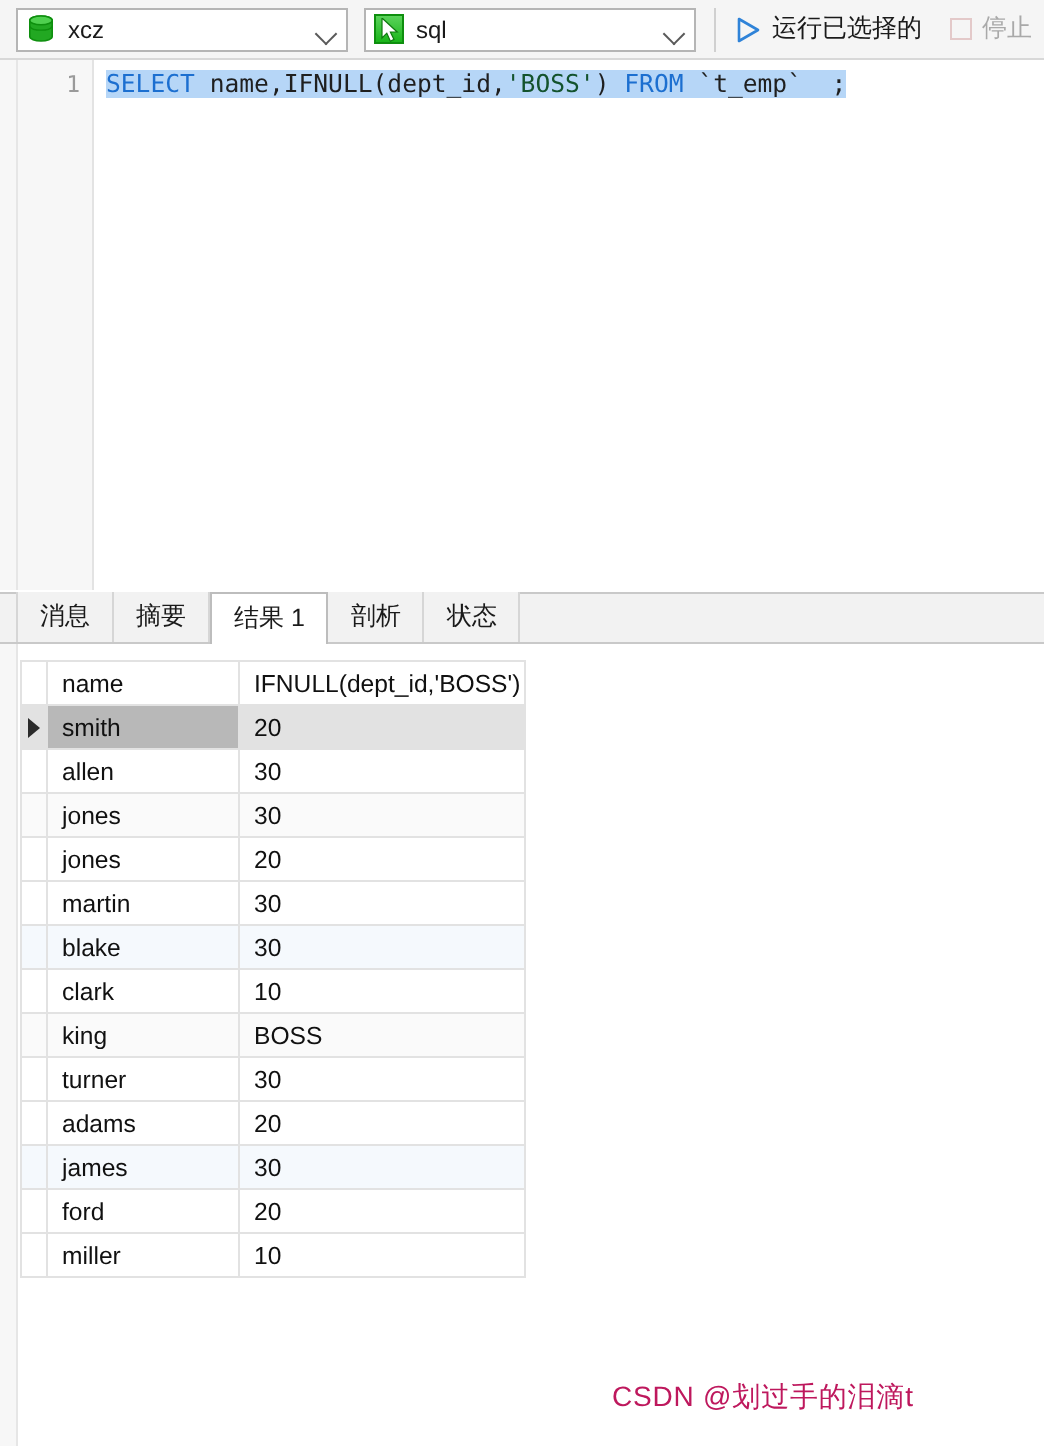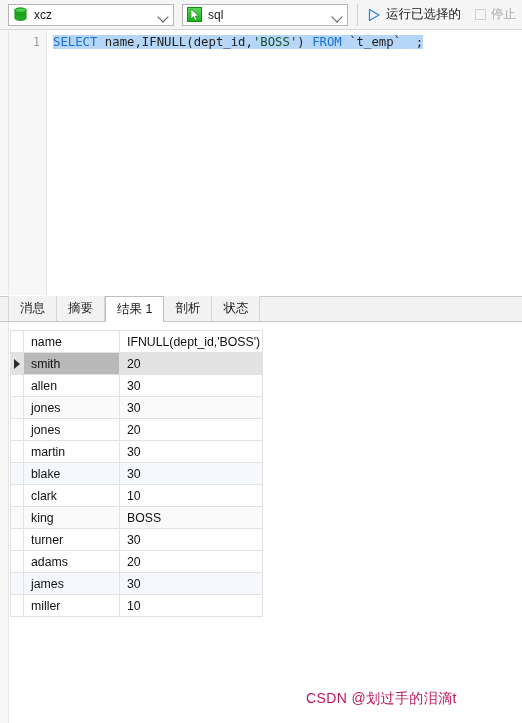--- a/index.html
+++ b/index.html
@@ -415,20 +415,25 @@
         <td>adams</td>
         <td>20</td>
       </tr>
       <tr class="alt">
         <td class="ind"></td>
         <td>james</td>
         <td>30</td>
       </tr>
       <tr>
         <td class="ind"></td>
+        <td>ford</td>
+        <td>20</td>
+      </tr>
+      <tr>
+        <td class="ind"></td>
         <td>miller</td>
         <td>10</td>
       </tr>
     </tbody>
   </table>
 </div>
 
 <div class="watermark">CSDN @划过手的泪滴t</div>
 
 </body></html>

